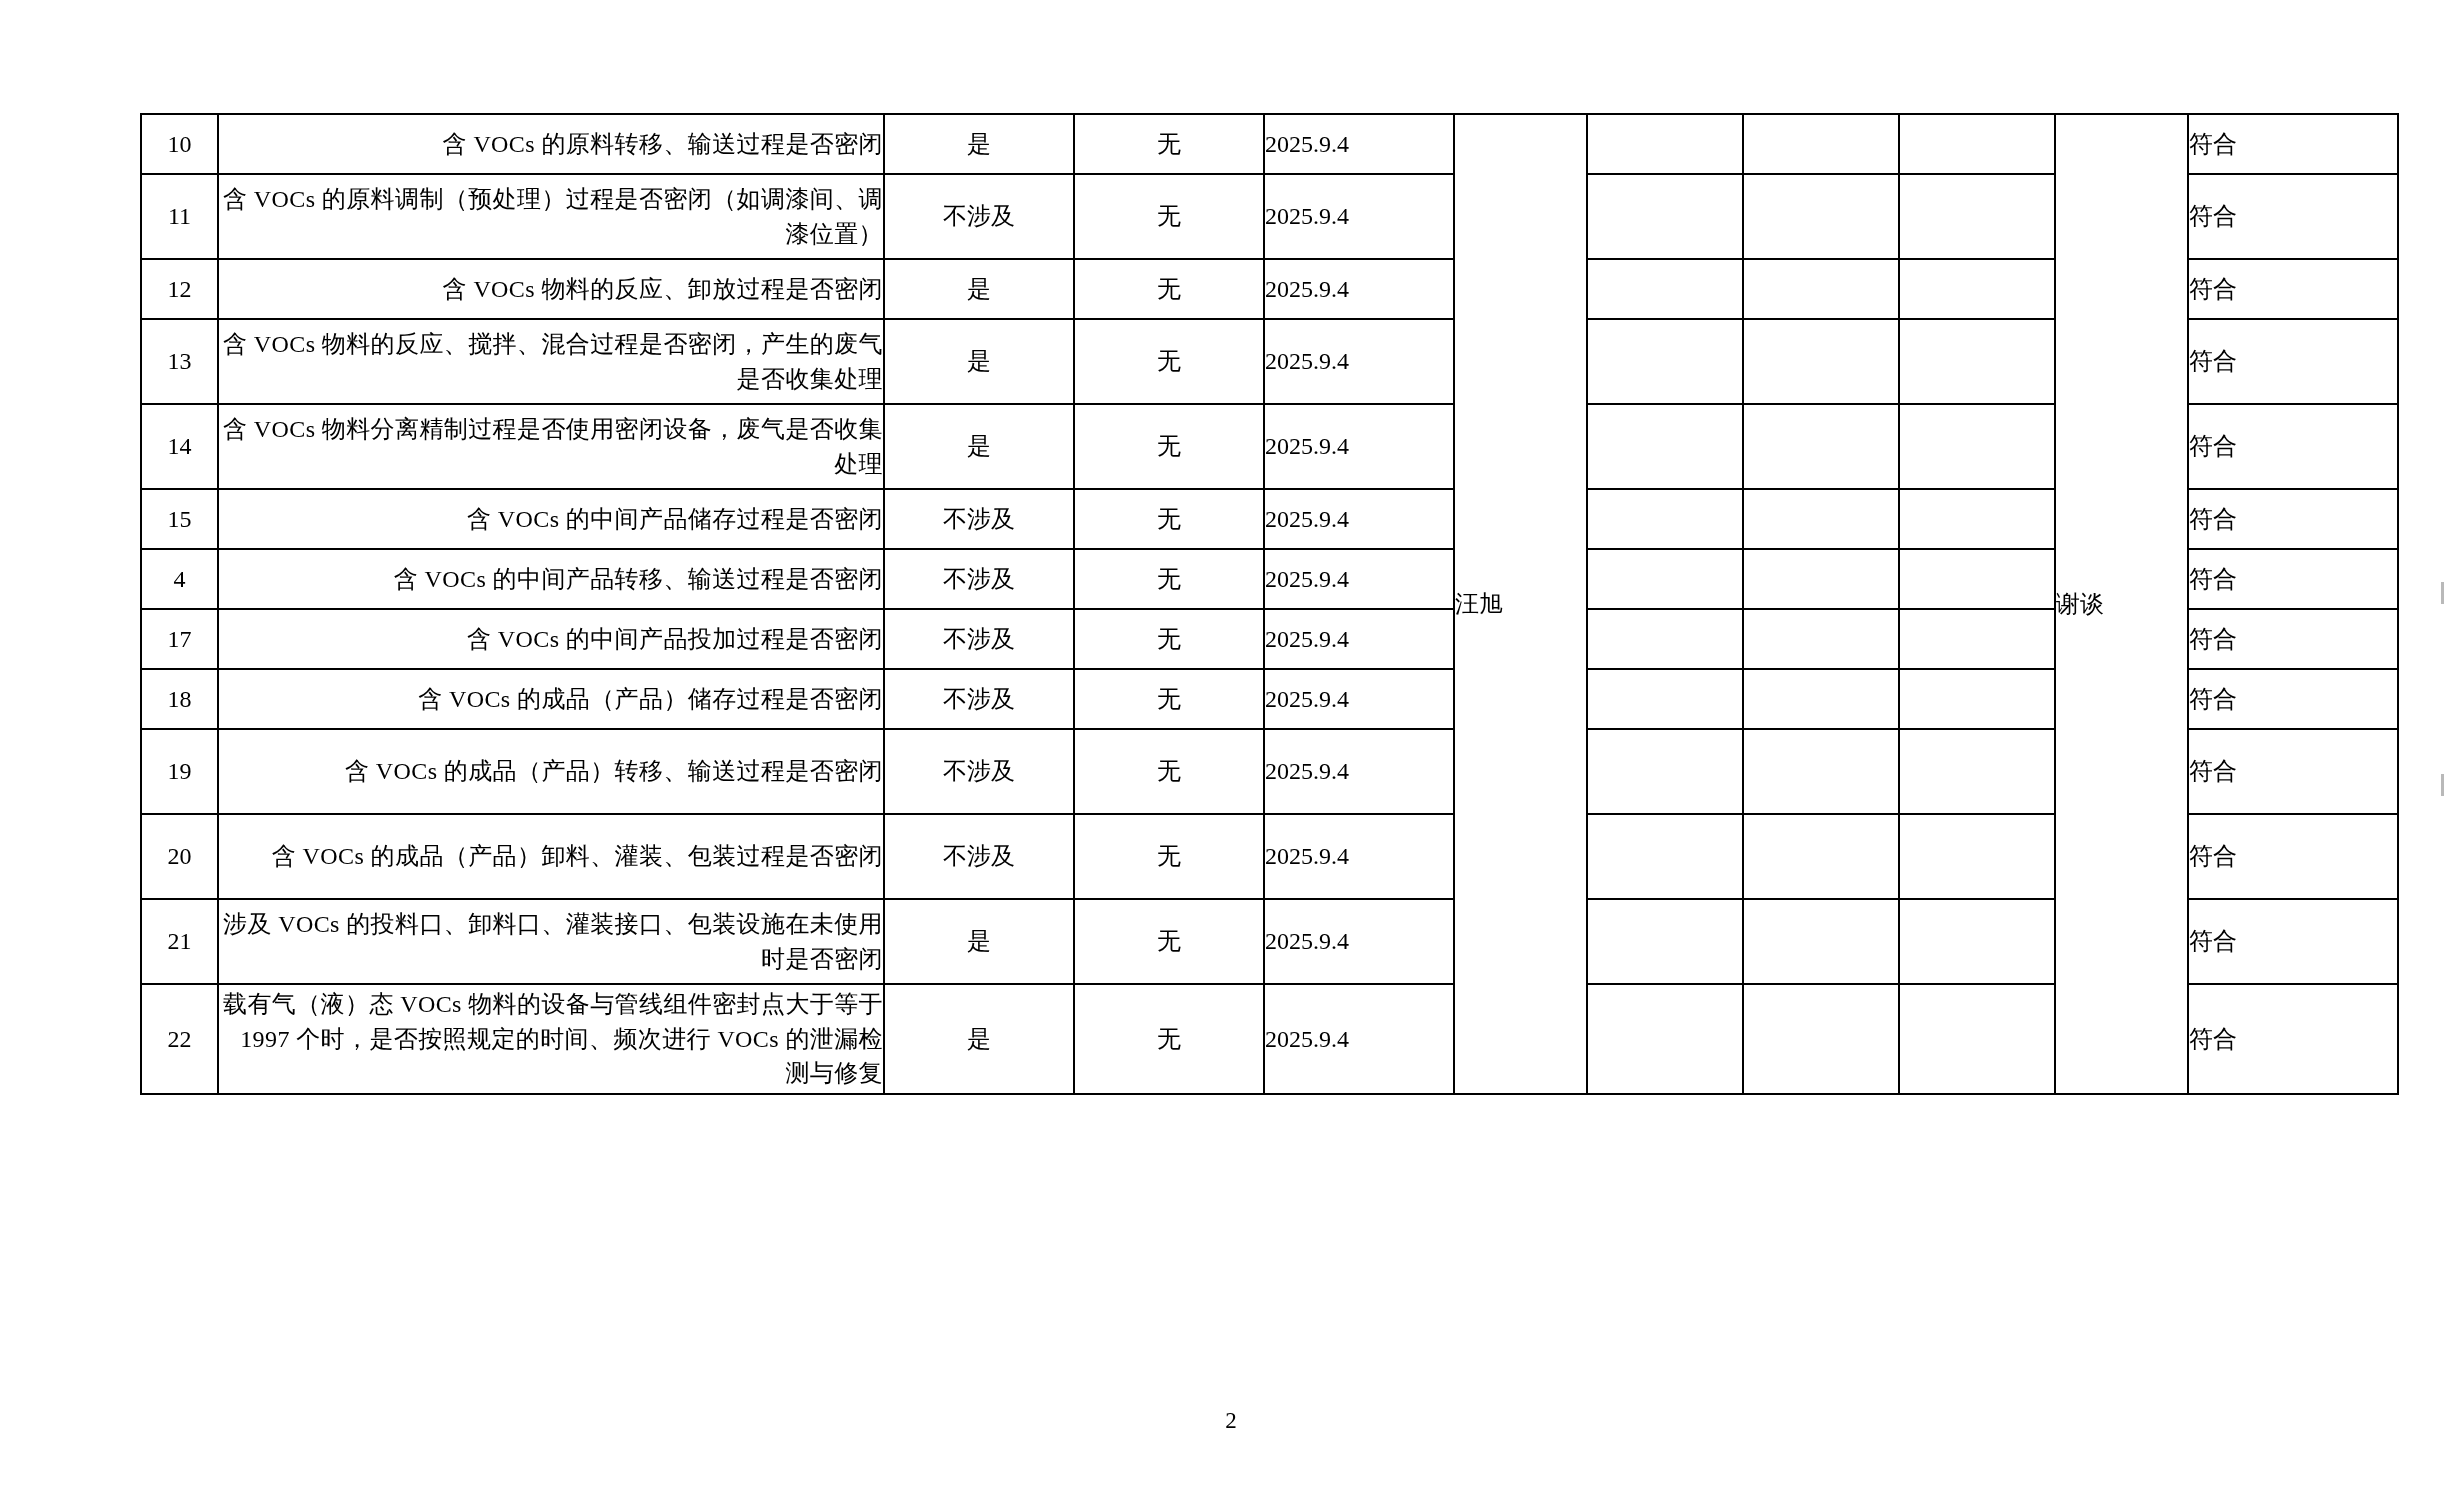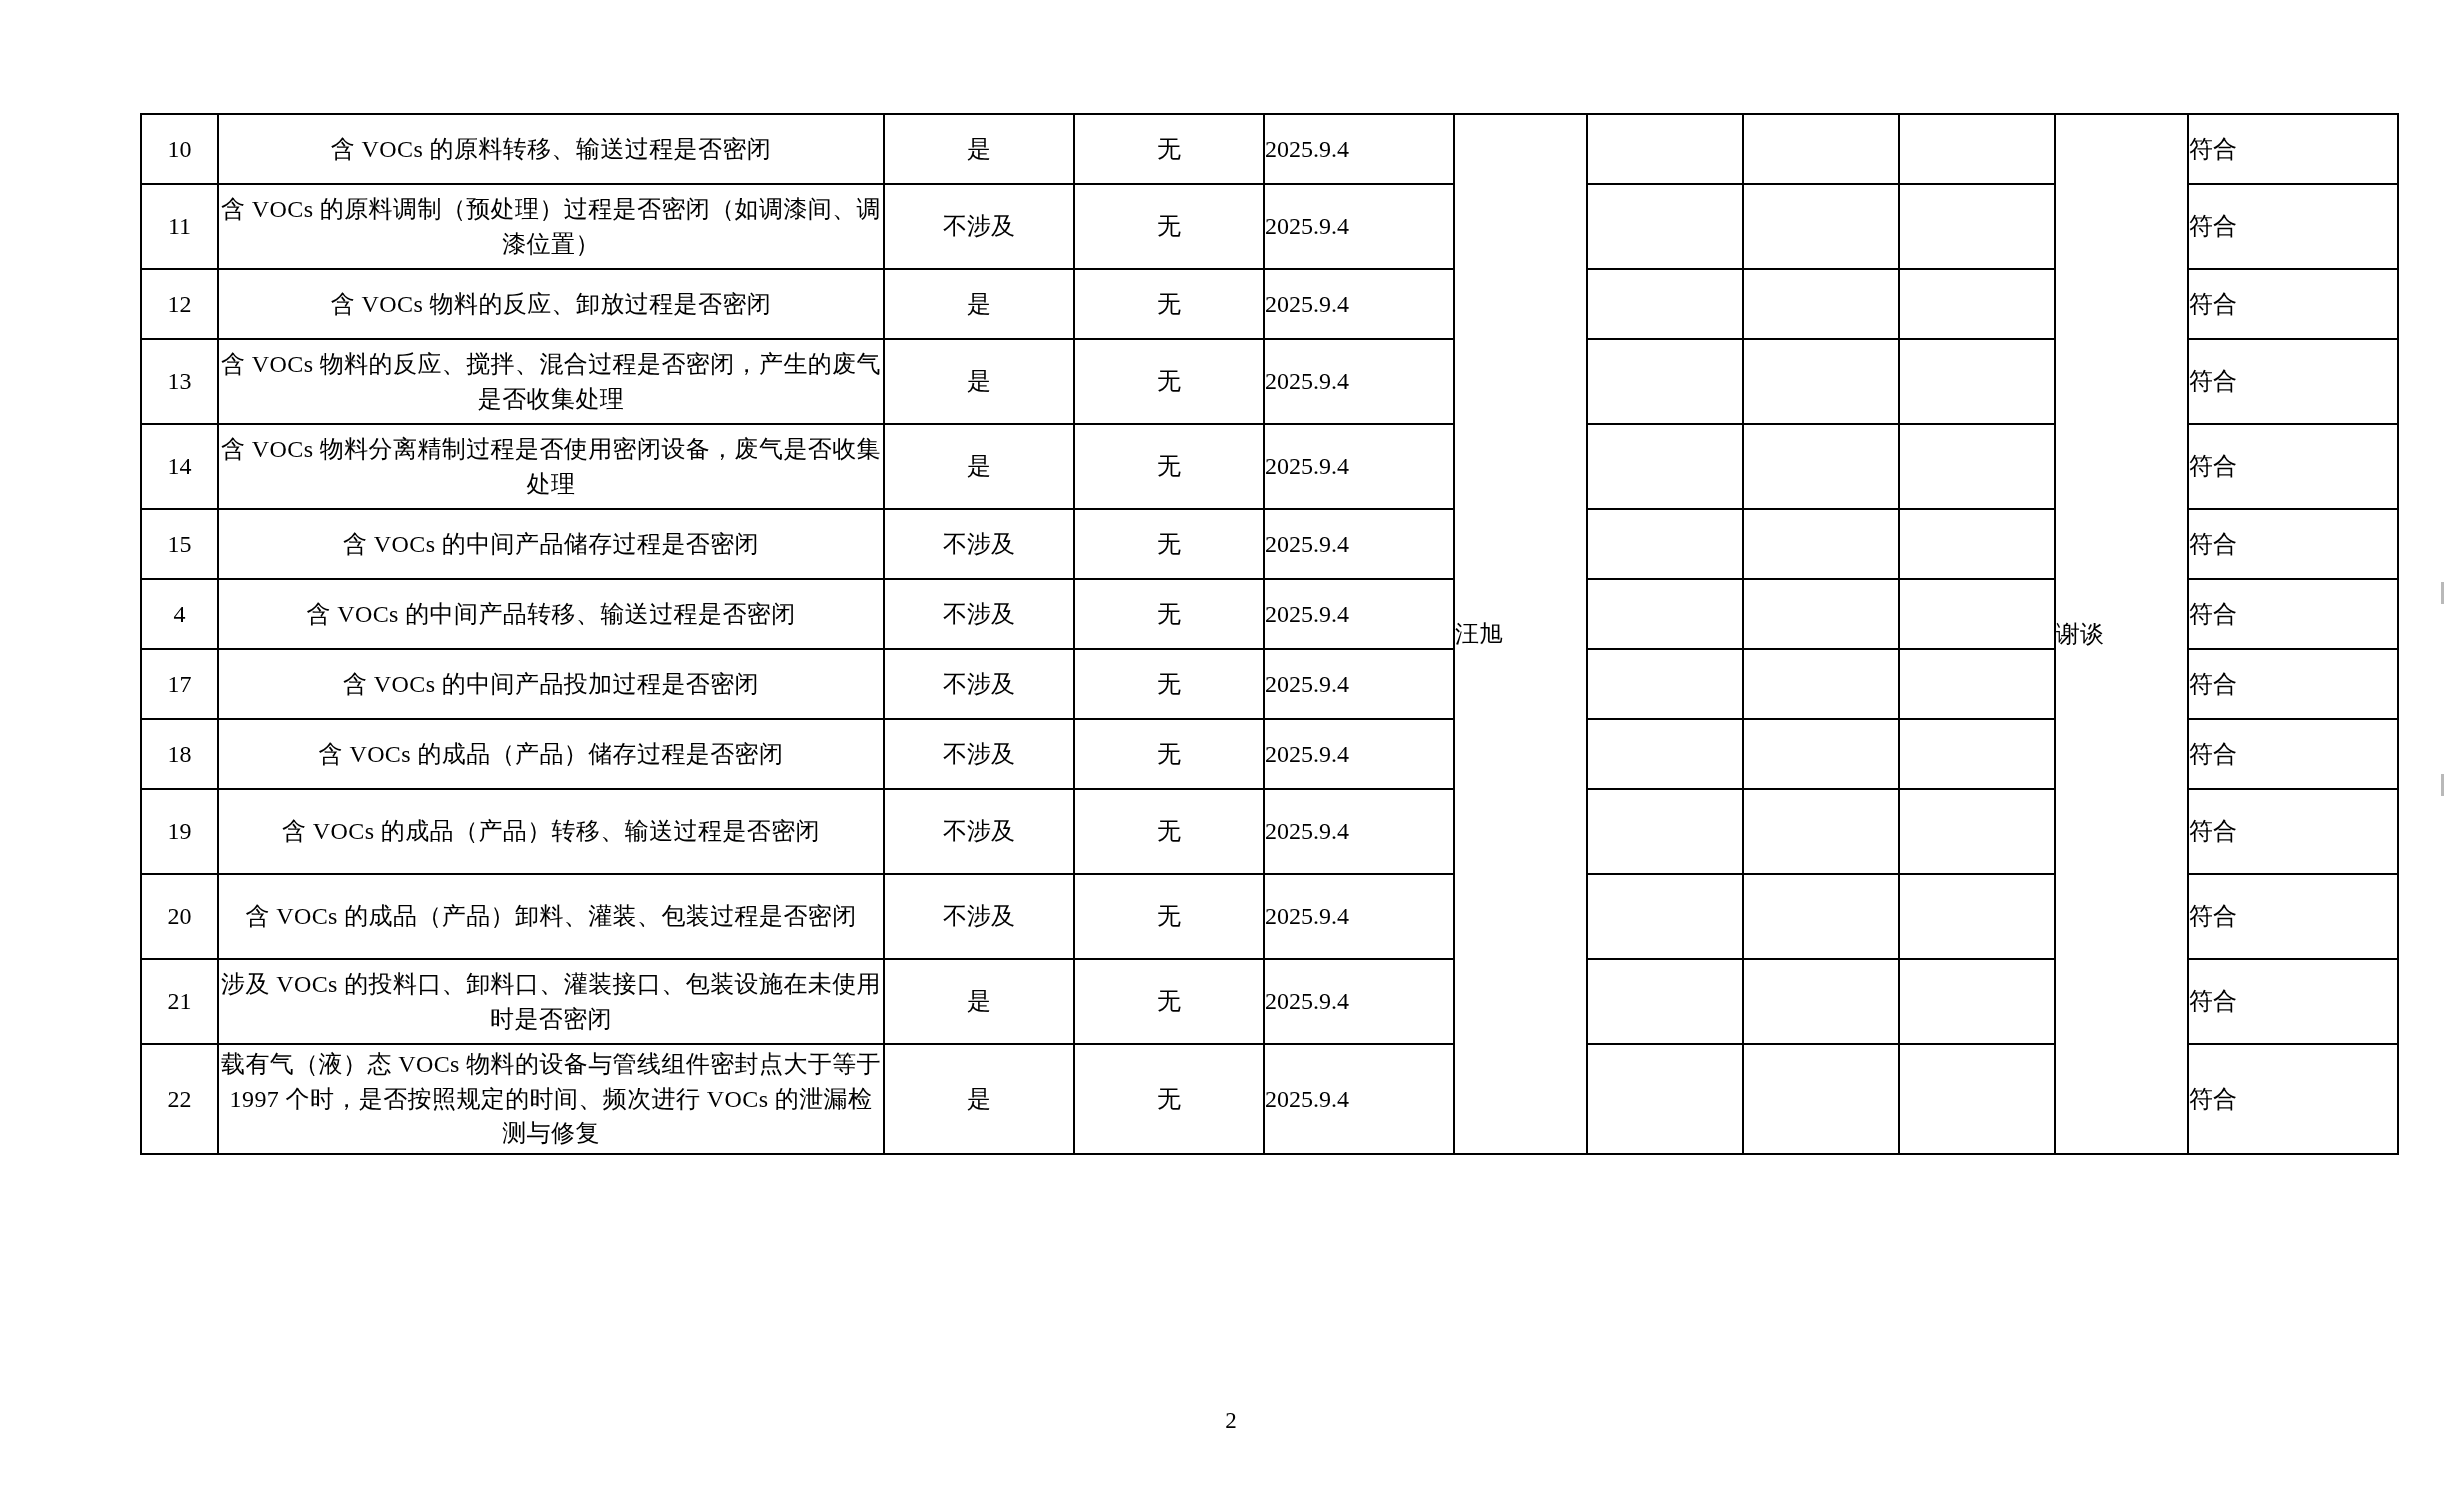--- a/index.html
+++ b/index.html
@@ -51,21 +51,21 @@
   col.c-b2    { width: 156px; }
   col.c-b3    { width: 156px; }
   col.c-sign  { width: 133px; }
   col.c-concl { width: 210px; }
 
   td.idx {
     text-align: center;
     font-size: 25px;
   }
   td.item {
-    text-align: center;
+    text-align: right;
     padding: 8.3px 11.6px 8.3px 13.3px;
     font-size: 25px;
     letter-spacing: 0.4px;
   }
   td.ctr {
     text-align: center;
     font-size: 25px;
     white-space: nowrap;
   }
   td.date {
@@ -73,21 +73,21 @@
     font-size: 25px;
     white-space: nowrap;
   }
   td.vert {
     font-size: 26px;
   }
   td.concl {
     text-align: left;
     font-size: 25px;
   }
-  .r-h { height: 70px; margin-left: 22px; }
+  .r-h { height: 60px; margin-left: 22px; }
   .r-h2 { height: 85px; }
   .r-h3 { height: 110px; }
 
   .page-number {
     position: absolute;
     left: 0;
     top: 1408px;
     width: 2462px;
     text-align: center;
     font-size: 23px;

